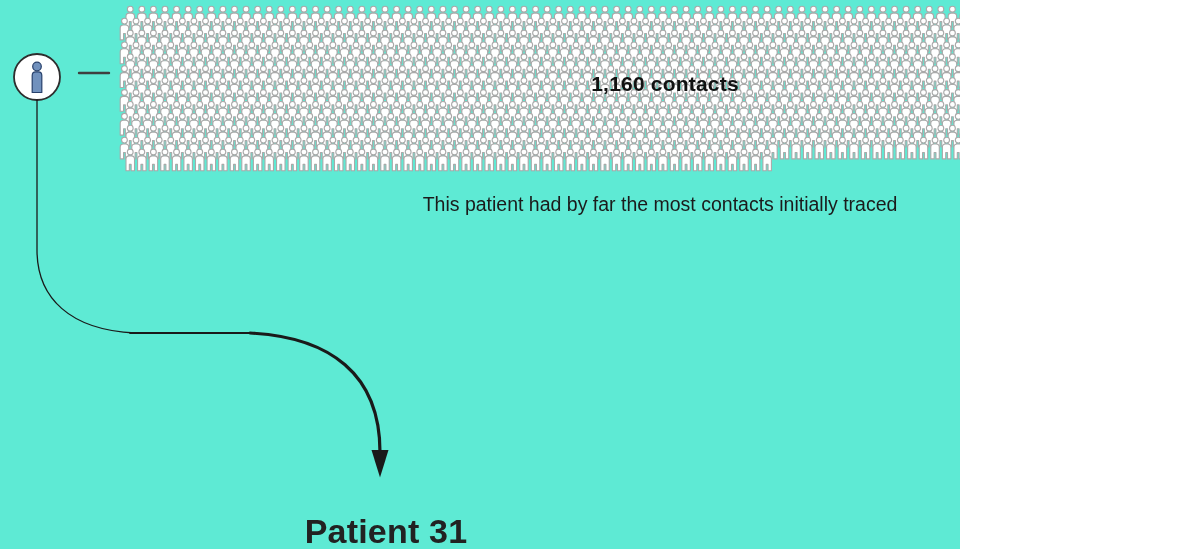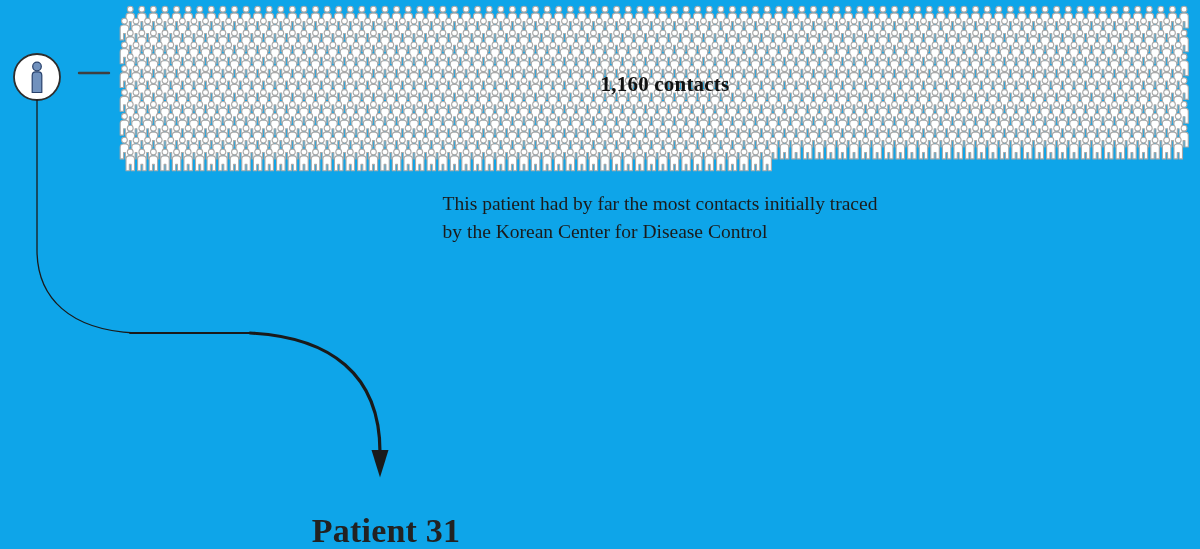--- a/index.html
+++ b/index.html
@@ -3,25 +3,24 @@
 <meta charset="utf-8">
 <style>
   html, body {
     margin: 0;
     padding: 0;
     background: #ffffff;
     font-family: "Liberation Sans", sans-serif;
   }
   .canvas {
     position: relative;
-    width: 1200px;
+    width: 960px;
     height: 549px;
-    background: #0ea5e9;
+    background: #5eead4;
     overflow: hidden;
-    font-family: Liberation Serif, serif;
   }
   .graphic-layer {
     position: absolute;
     left: 0;
     top: 0;
     width: 1200px;
     height: 549px;
   }
   .overlay-label {
     position: absolute;
@@ -1248,17 +1247,16 @@
       <path d="M130,333 L255,333" stroke-width="1.8"></path>
       <path d="M250,333 C330,337 380,374 380,452" stroke-width="3.2"></path>
       <polygon points="371.5,450 388.5,450 380,477.5" fill="#1a1a1a" stroke="none"></polygon>
     </g>
   </svg>
 
   <div class="overlay-label">1,160 contacts</div>
 
   <div class="caption">
     <div>This patient had by far the most contacts initially traced</div>
-    <div>by the Korean Center for Disease Control</div>
   </div>
 
   <div class="subject-label">Patient 31</div>
 </div>
 
 </body></html>

